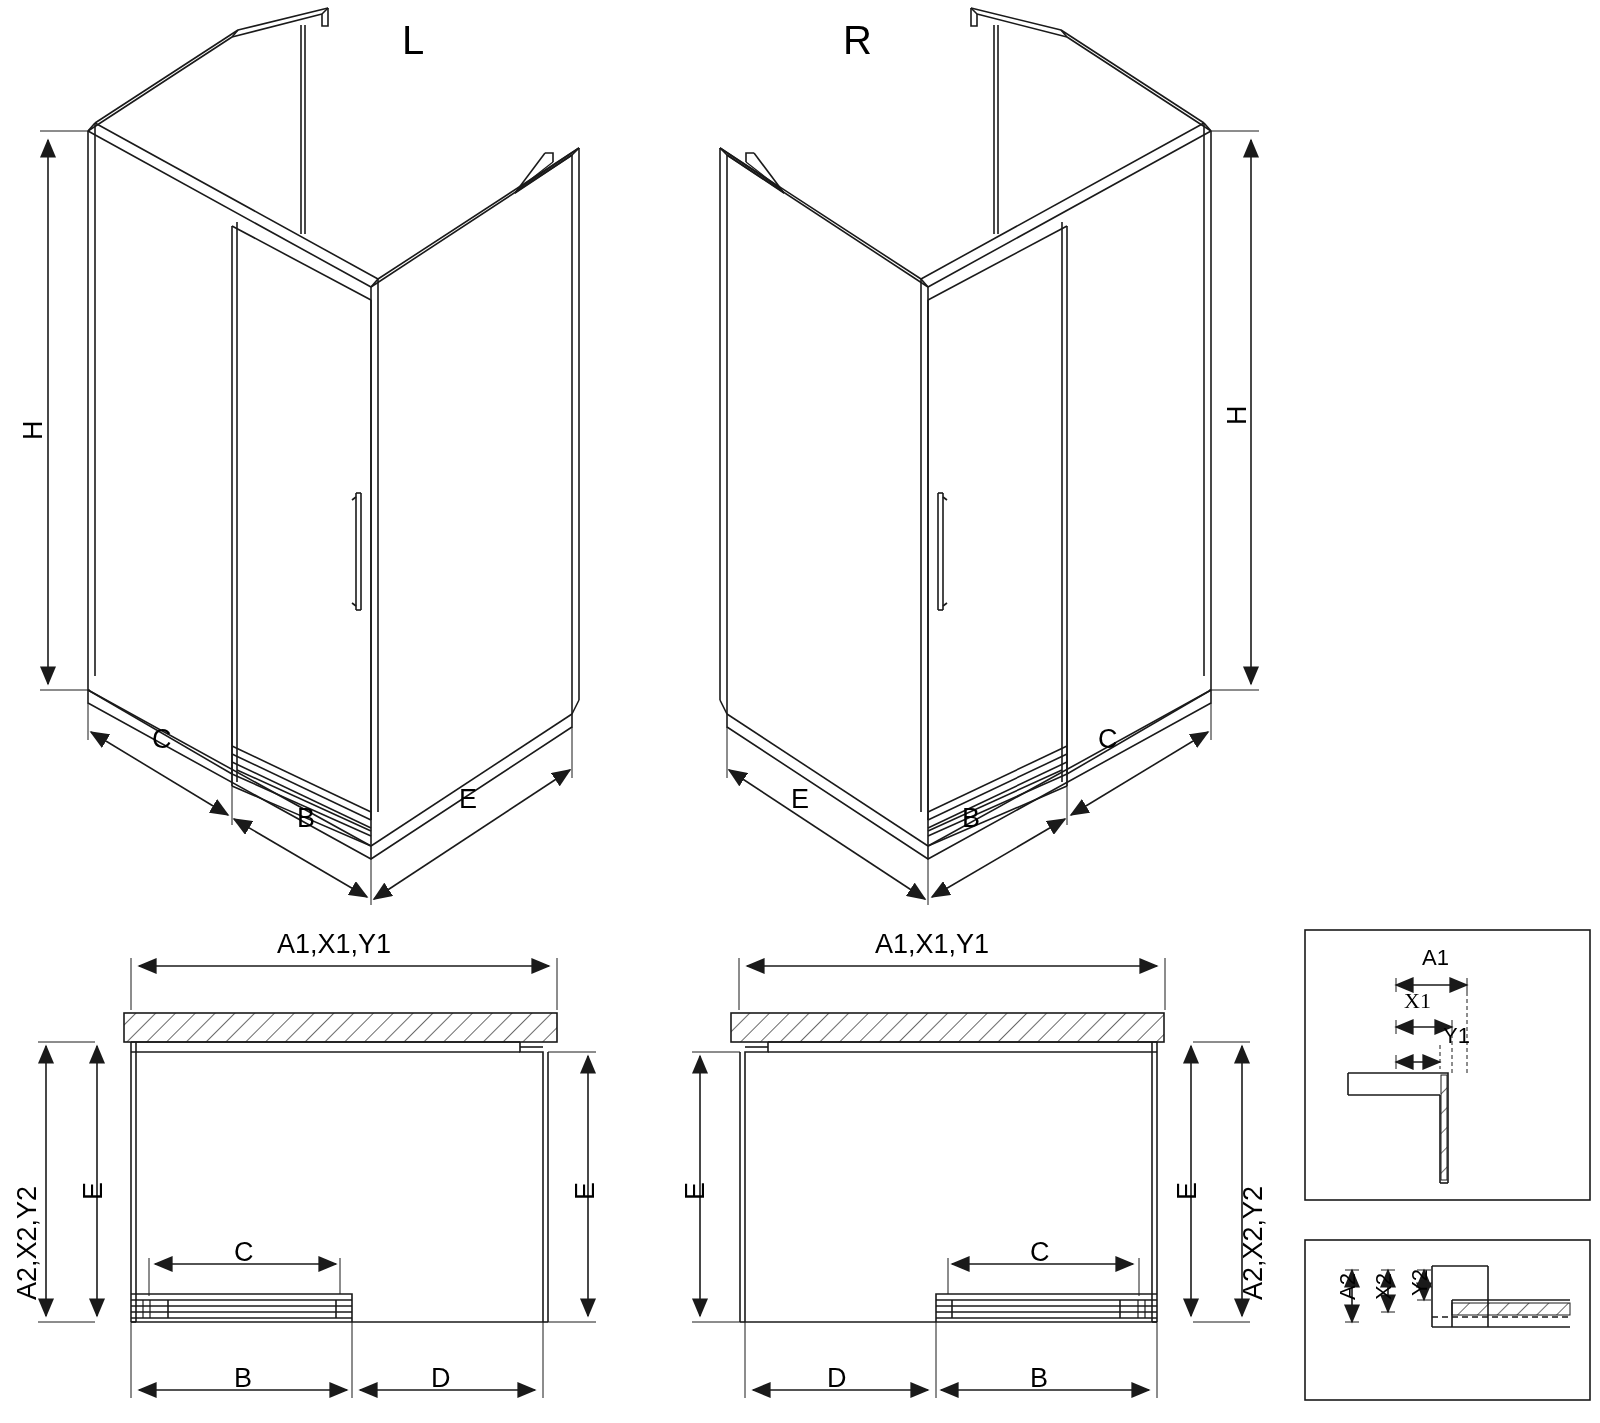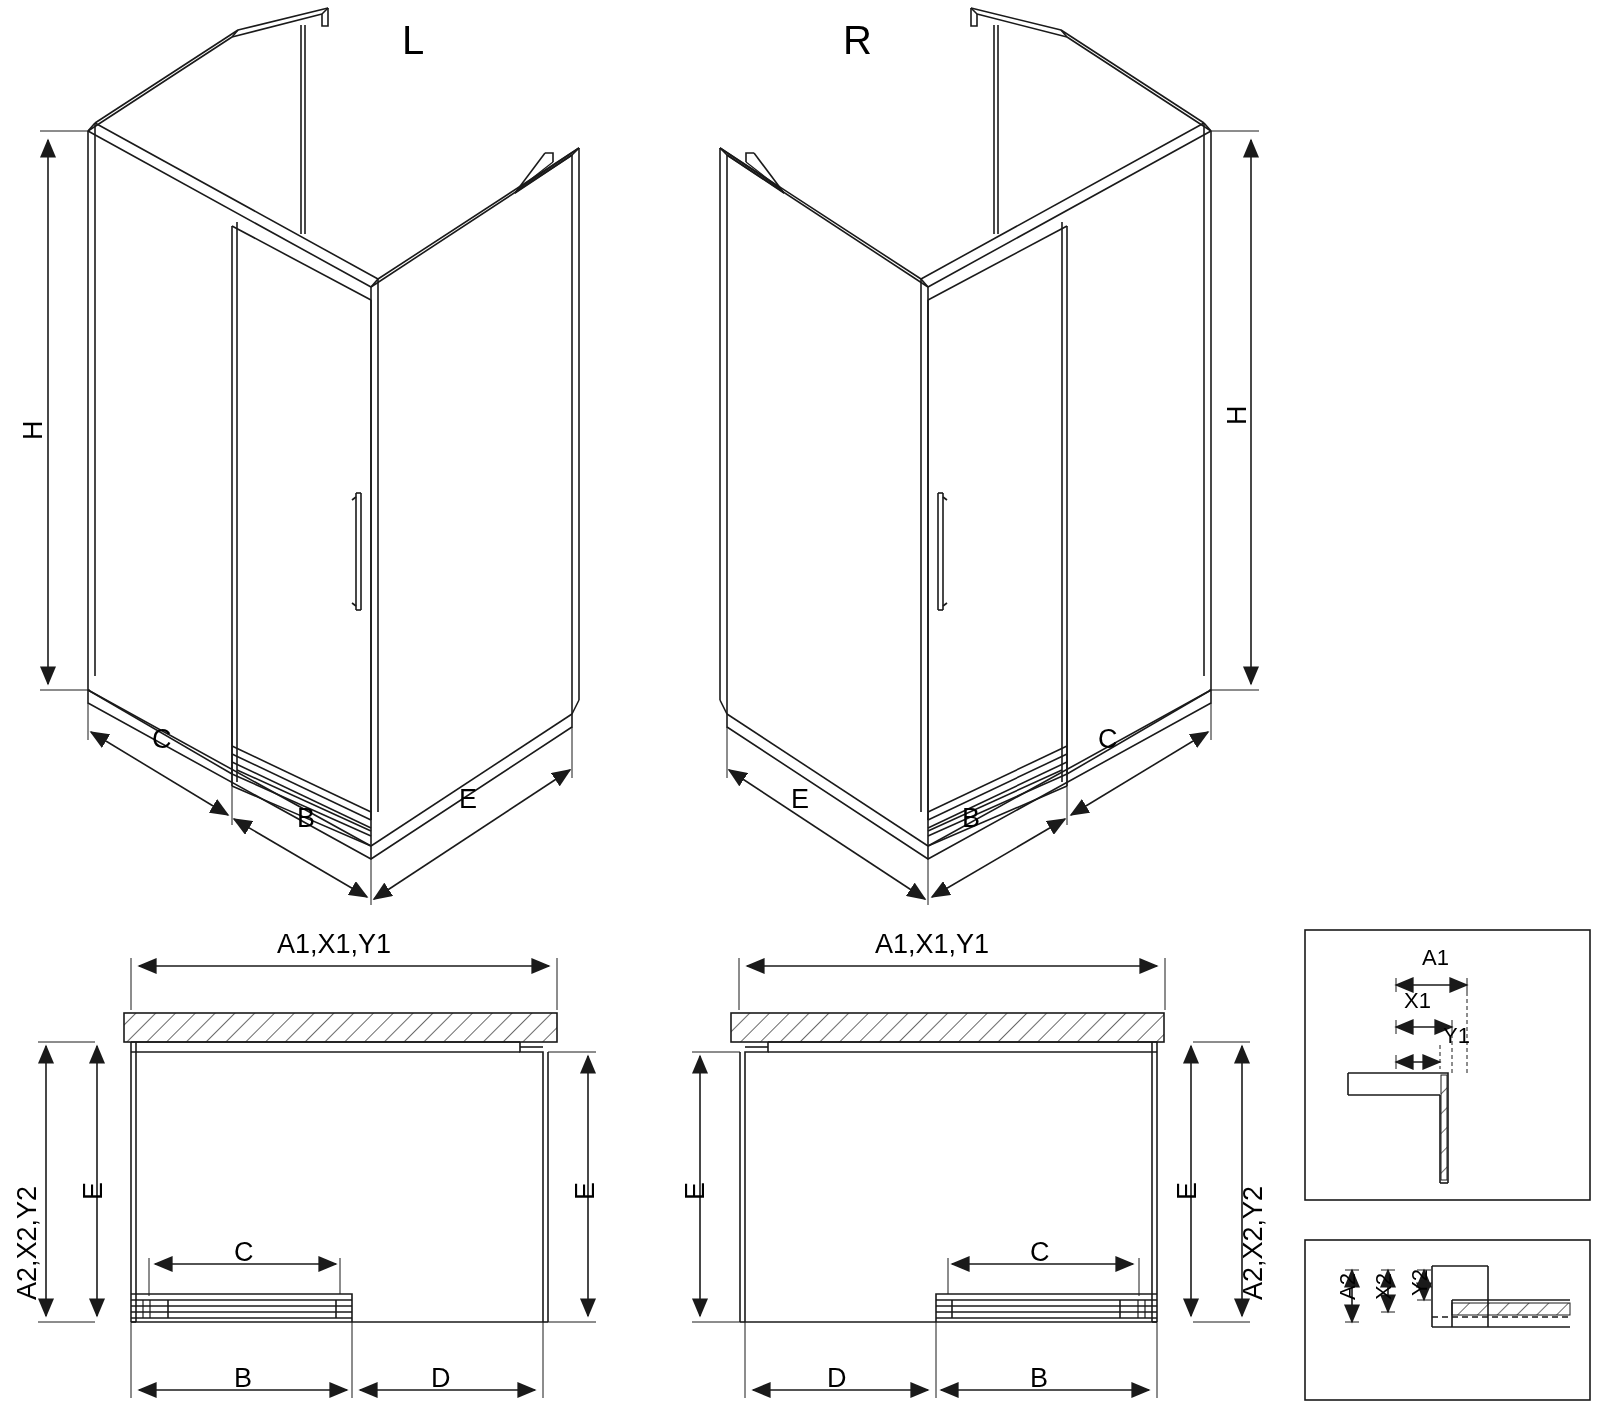--- a/index.html
+++ b/index.html
@@ -360,20 +360,20 @@
 
 <div class="lbl dim" style="left:234px;top:1237px;">C</div>
 <div class="lbl dim" style="left:1030px;top:1237px;">C</div>
 
 <div class="lbl dim" style="left:234px;top:1363px;">B</div>
 <div class="lbl dim" style="left:431px;top:1363px;">D</div>
 <div class="lbl dim" style="left:1030px;top:1363px;">B</div>
 <div class="lbl dim" style="left:827px;top:1363px;">D</div>
 
 <div class="lbl dimsm" style="left:1414px;top:945px;margin-left:8px;">A1</div>
-<div class="lbl dimsm" style="left:1404px;top:988px;">X1</div>
+<div class="lbl dimsm" style="left:1404px;top:988px;font-family:Liberation Serif, serif;">X1</div>
 <div class="lbl dimsm" style="left:1443px;top:1023px;">Y1</div>
 
 <div class="lbl dimsm rot90" style="left:1335px;top:1300px;">A2</div>
 <div class="lbl dimsm rot90" style="left:1371px;top:1300px;">X2</div>
 <div class="lbl dimsm rot90" style="left:1407px;top:1296px;">Y2</div>
 
 </div>
 
 </body></html>

